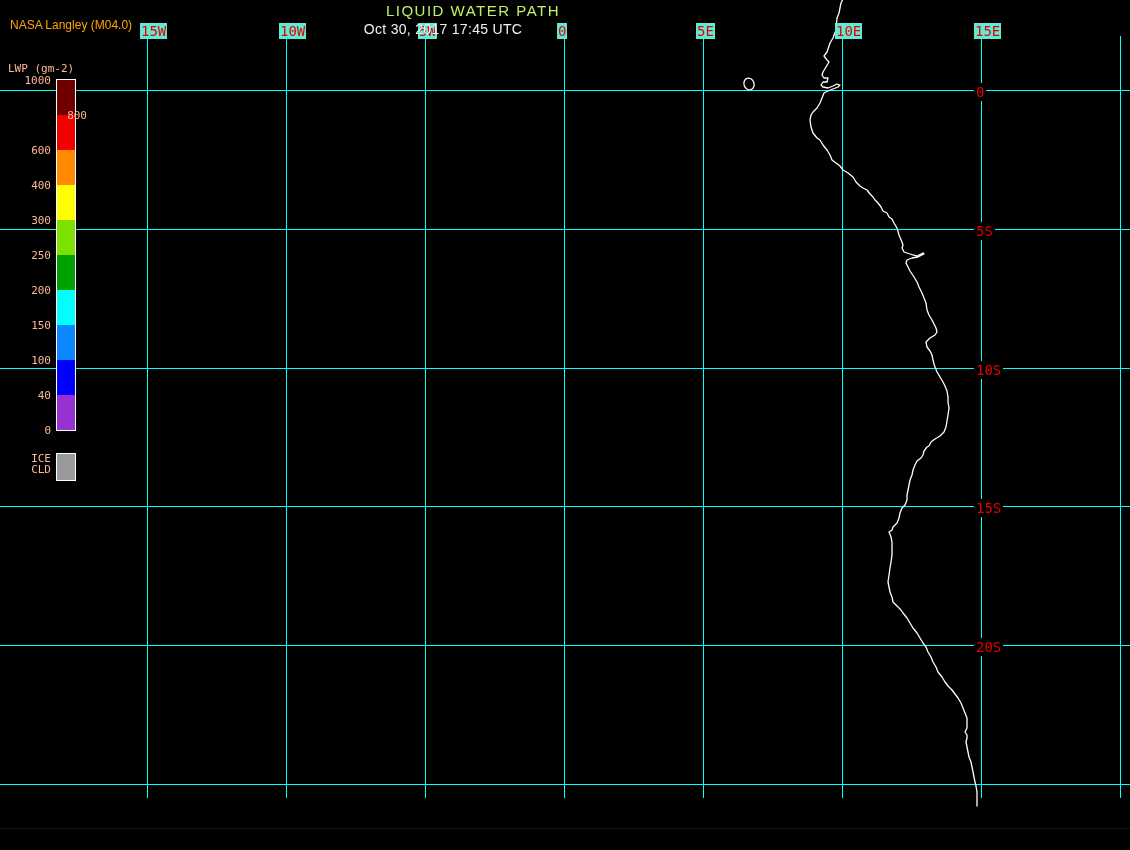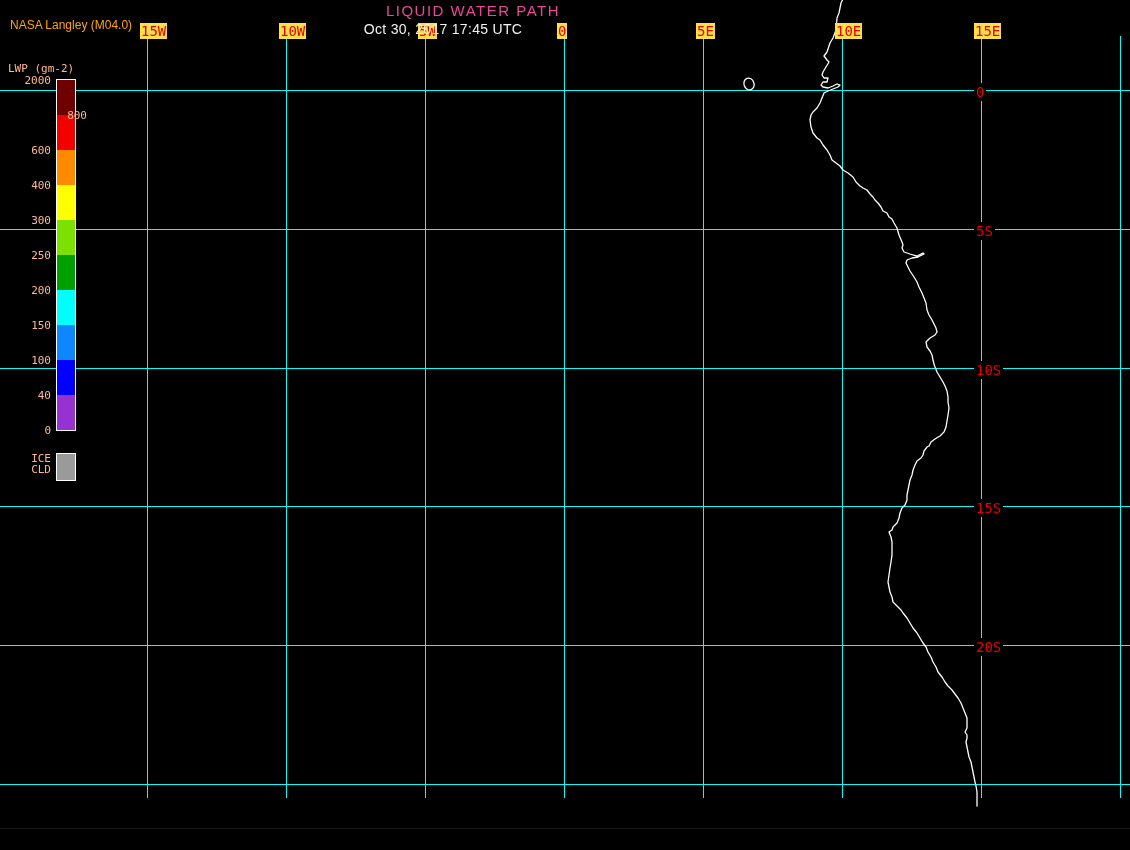--- a/index.html
+++ b/index.html
@@ -3,26 +3,26 @@
 <meta charset="utf-8">
 <style>
   html,body{margin:0;padding:0;background:#000;}
   #stage{
     position:relative;width:1130px;height:850px;background:#000;
     overflow:hidden;font-family:"DejaVu Sans Mono",monospace;
   }
   .abs{position:absolute;}
   
   .credit{font-family:"Liberation Sans",sans-serif;font-size:12px;color:#FFA500;z-index:5;}
-  .title{font-family:"Liberation Sans",sans-serif;font-size:15px;letter-spacing:1.5px;color:#ec4899;z-index:5;white-space:nowrap;transform:translateX(-50%);}
+  .title{font-family:"Liberation Sans",sans-serif;font-size:15px;letter-spacing:1.5px;color:#bef264;z-index:5;white-space:nowrap;transform:translateX(-50%);}
   .datetime{font-family:"Liberation Sans",sans-serif;font-size:14px;letter-spacing:.3px;color:#F2F2F2;z-index:5;white-space:nowrap;transform:translateX(-50%);}
   
   .vline{width:1px;background:#00FFFF;z-index:1;}
   .hline{height:1px;background:#00FFFF;z-index:1;left:0;width:1130px;}
-  .lon-label{font-size:14px;color:#E60000;z-index:3;background:#fde047;padding:0 1px;white-space:nowrap;}
+  .lon-label{font-size:14px;color:#E60000;z-index:3;background:#5eead4;padding:0 1px;white-space:nowrap;}
   .lat-label{font-size:14px;color:#E60000;z-index:3;background:#000;padding:1px 2px;white-space:nowrap;}
   
   .cb-title{font-size:11px;color:#FFB896;z-index:4;white-space:nowrap;}
   .cb-label{font-size:11px;color:#FFB896;z-index:4;width:51px;text-align:right;transform:translateY(-50%);}
   #colorbar{left:56px;top:79px;width:18px;border:1px solid #fff;z-index:4;}
   .cb-seg{width:18px;height:35px;}
   #icebox{left:56px;top:453px;width:18px;height:26px;border:1px solid #fff;background:#9A9A9A;z-index:4;}
   .ice-label{font-size:11px;color:#FFB896;z-index:4;width:51px;text-align:right;}
   
   #coast{left:0;top:0;z-index:2;pointer-events:none;}
@@ -80,21 +80,21 @@
       <div class="cb-seg" style="background: rgb(255, 138, 0);"></div>
       <div class="cb-seg" style="background: rgb(255, 255, 0);"></div>
       <div class="cb-seg" style="background: rgb(124, 224, 0);"></div>
       <div class="cb-seg" style="background: rgb(0, 160, 0);"></div>
       <div class="cb-seg" style="background: rgb(0, 255, 255);"></div>
       <div class="cb-seg" style="background: rgb(13, 134, 255);"></div>
       <div class="cb-seg" style="background: rgb(0, 0, 255);"></div>
       <div class="cb-seg" style="background: rgb(150, 50, 210);"></div>
     </div>
   <div id="cb-labels">
-      <div class="abs cb-label" style="left: 0px; top: 80px;">2000</div>
+      <div class="abs cb-label" style="left: 0px; top: 80px;">1000</div>
       <div class="abs cb-label" style="left: 0px; top: 115px; margin-left: 36px;">800</div>
       <div class="abs cb-label" style="left: 0px; top: 150px;">600</div>
       <div class="abs cb-label" style="left: 0px; top: 185px;">400</div>
       <div class="abs cb-label" style="left: 0px; top: 220px;">300</div>
       <div class="abs cb-label" style="left: 0px; top: 255px;">250</div>
       <div class="abs cb-label" style="left: 0px; top: 290px;">200</div>
       <div class="abs cb-label" style="left: 0px; top: 325px;">150</div>
       <div class="abs cb-label" style="left: 0px; top: 360px; text-align: right;">100</div>
       <div class="abs cb-label" style="left: 0px; top: 395px;">40</div>
       <div class="abs cb-label" style="left: 0px; top: 430px;">0</div>

